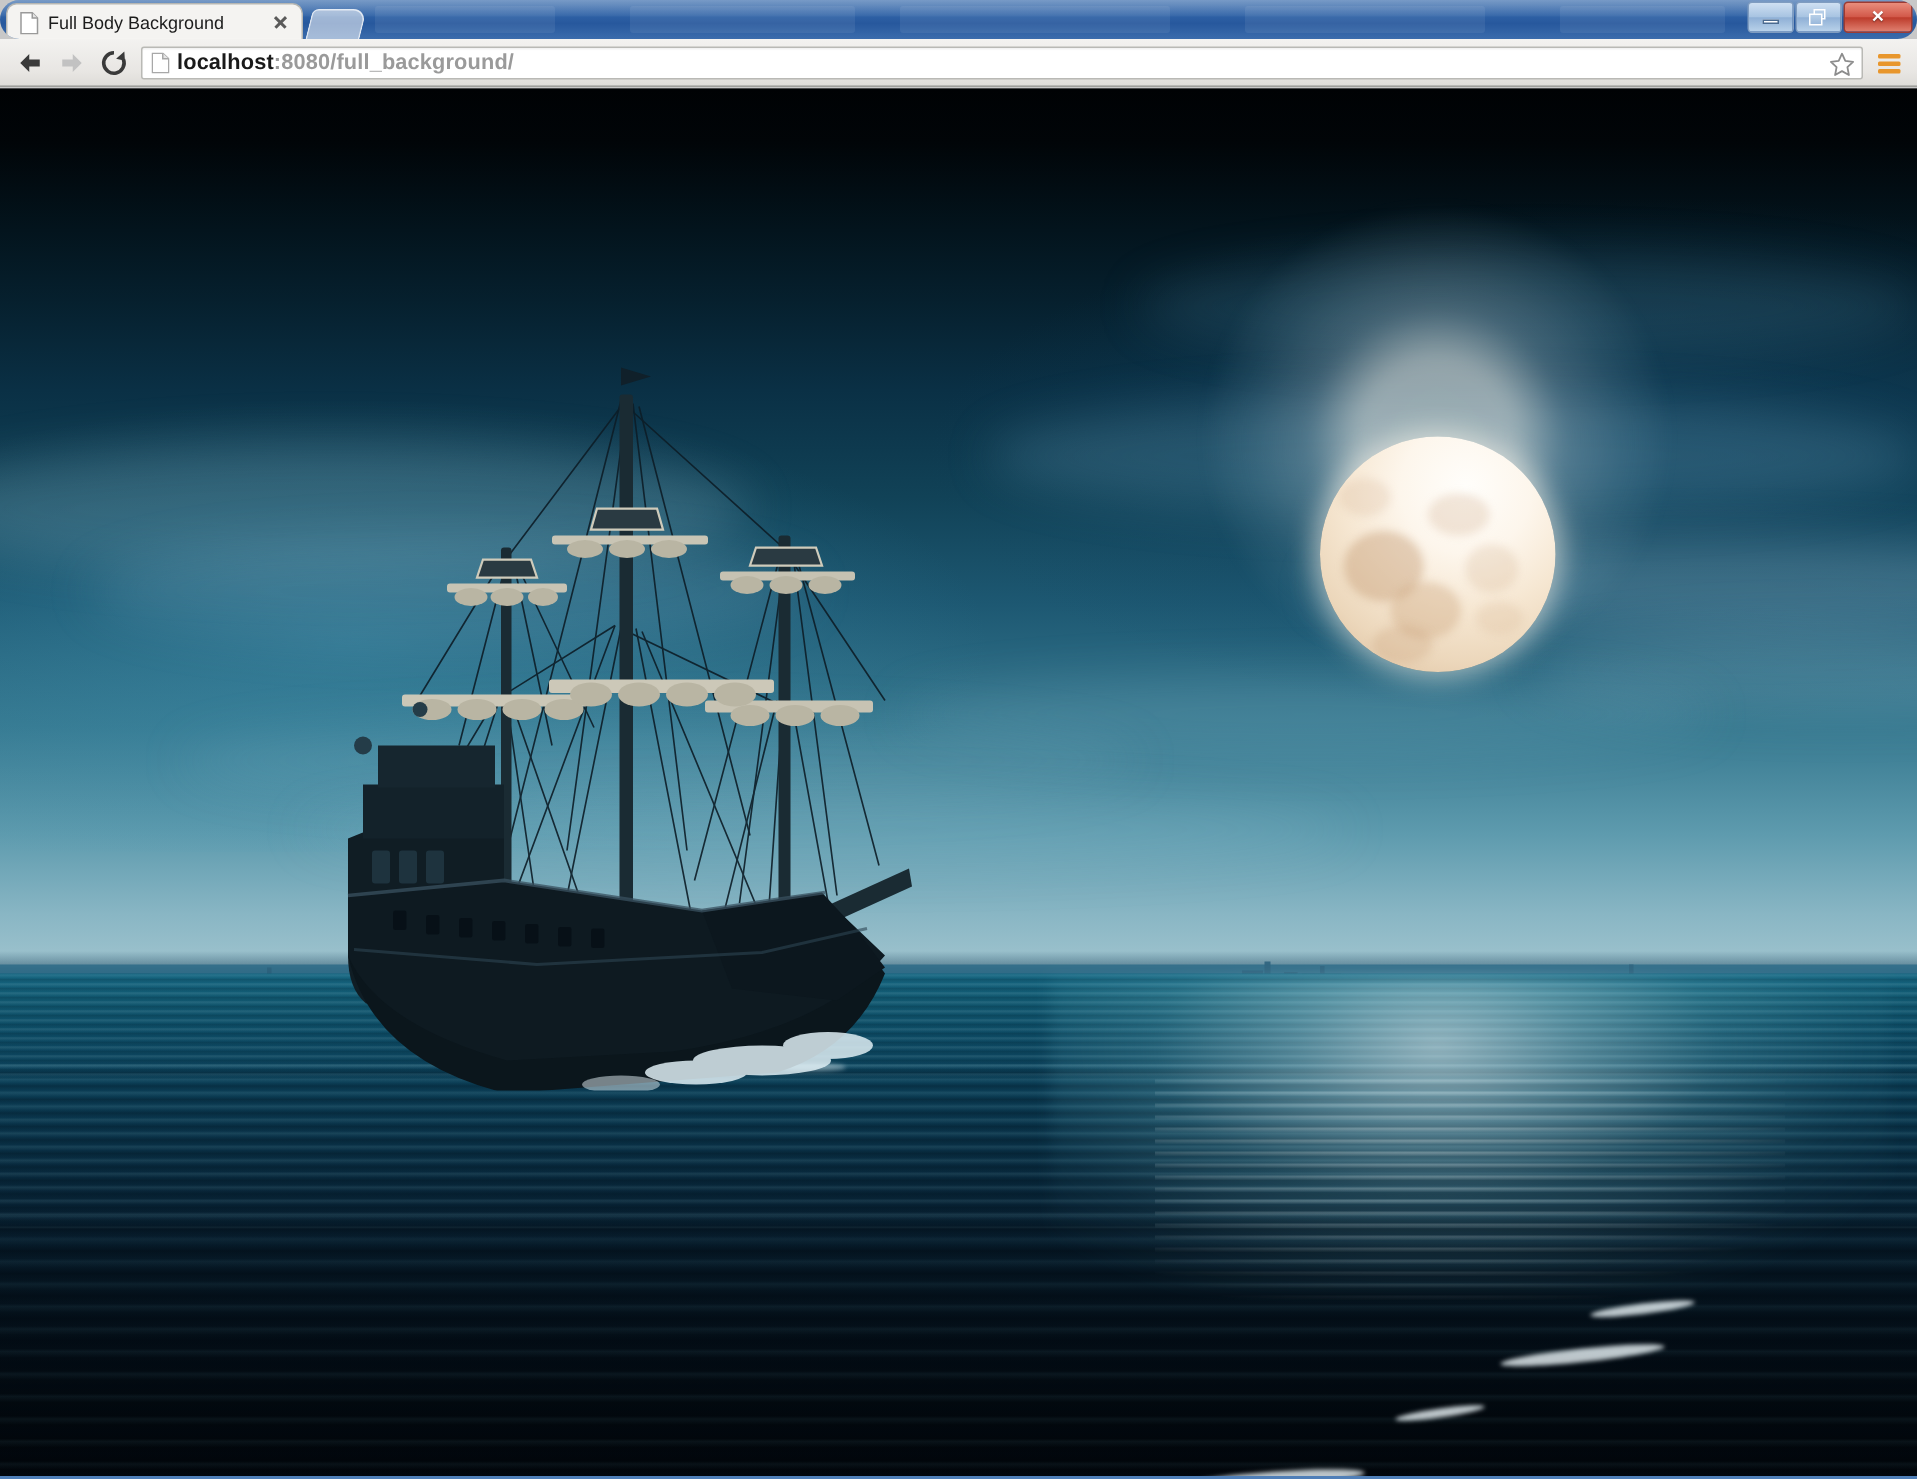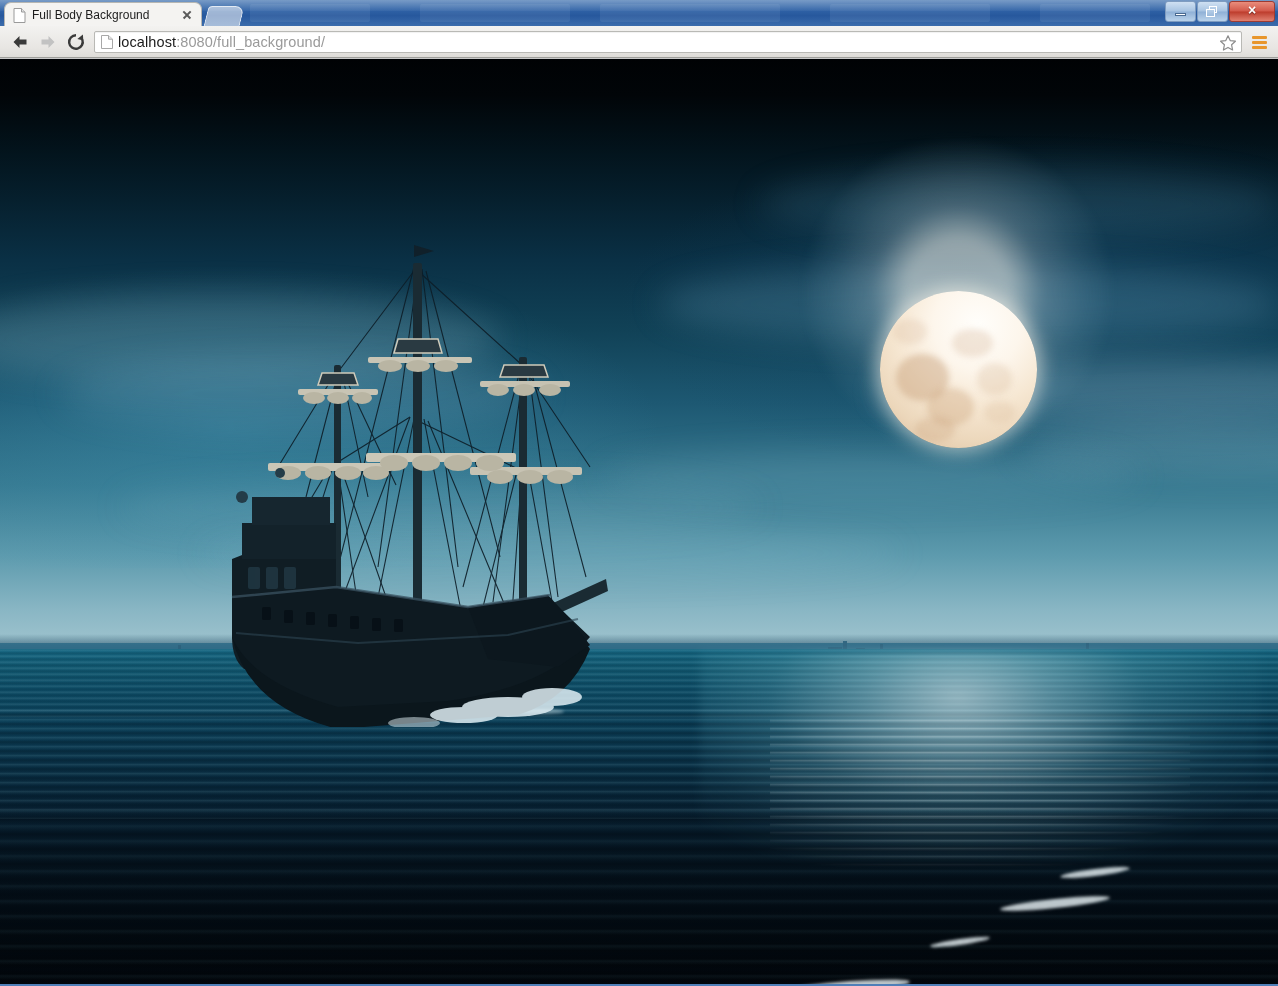--- a/index.html
+++ b/index.html
@@ -23,20 +23,21 @@
   }
 
   
   .titlebar {
     position: absolute;
     top: 0; left: 0;
     width: 1278px;
     height: 26px;
     background: linear-gradient(to bottom, #3d6fae 0%, #2f62a6 38%, #27589d 60%, #3b6cac 100%);
     overflow: hidden;
+    border-radius: 13px;
   }
   .titlebar-sheen {
     position: absolute;
     top: 0; left: 0; right: 0;
     height: 11px;
     background: linear-gradient(to bottom, rgba(255,255,255,0.30), rgba(255,255,255,0.04));
     pointer-events: none;
   }
   
   .glass-ghost {
@@ -207,20 +208,21 @@
   }
   .page-icon { width: 12px; height: 14px; flex: 0 0 auto; margin: 0 5px 0 2px; }
   .url-text {
     flex: 1 1 auto;
     font-size: 14.5px;
     color: #9a9a9a;
     white-space: nowrap;
     overflow: hidden;
     font-family: "Liberation Sans", sans-serif;
     letter-spacing: 0.1px;
+    font-weight: bold;
   }
   .url-host { color: #1a1a1a; }
   .star-btn {
     position: absolute;
     right: 4px; top: 2px;
     width: 18px; height: 18px;
     cursor: pointer;
   }
   .menu-btn {
     width: 22px;

